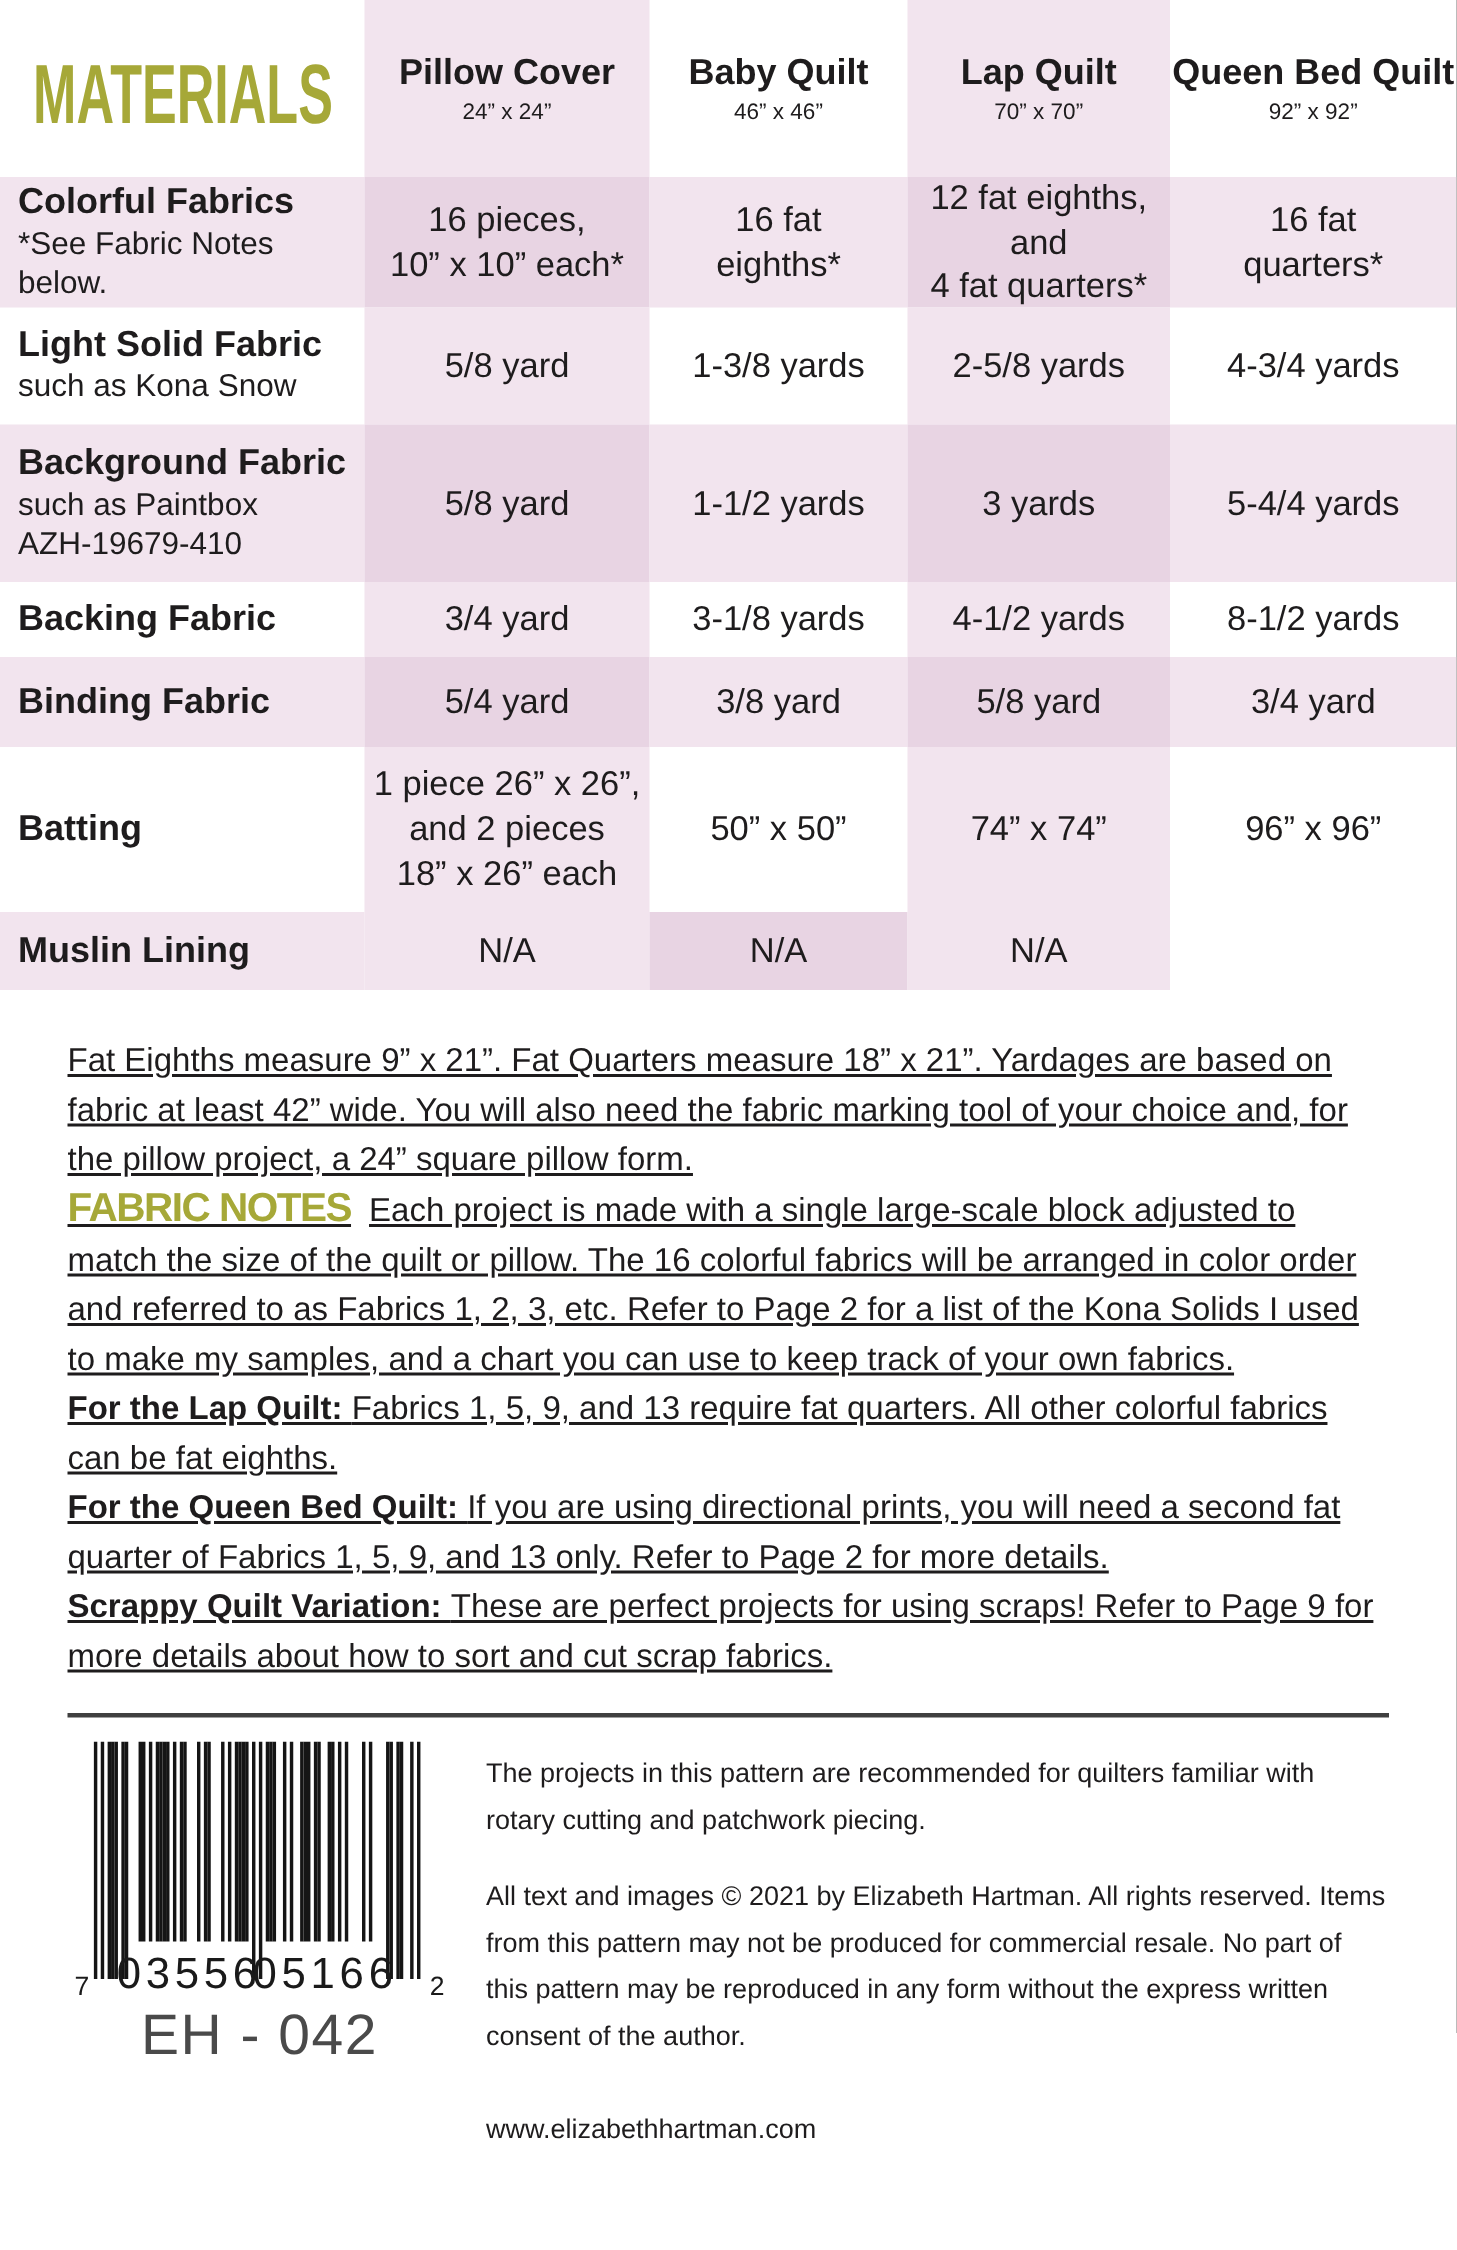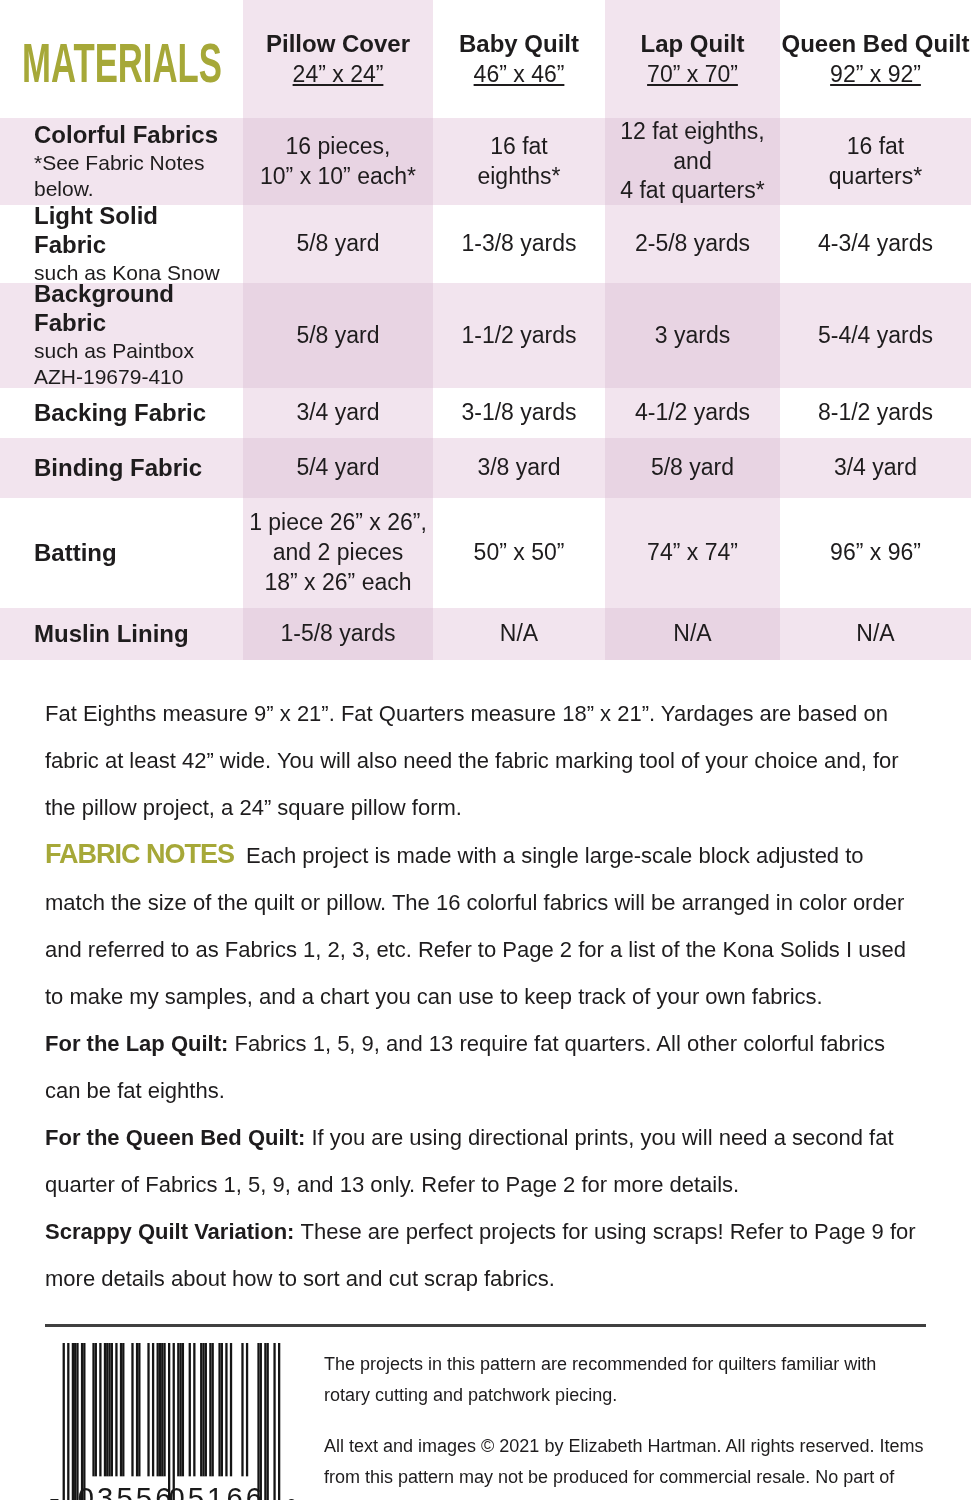--- a/index.html
+++ b/index.html
@@ -21,35 +21,35 @@
   }
   .hcell{display:flex;}
   .hcell.tint{background:var(--tint);}
   .title-cell{align-items:flex-start;padding:30px 0 0 22px;}
   .materials-title{
     margin:0;font-size:56px;font-weight:bold;color:var(--accent);
     transform:scaleX(0.62);transform-origin:0 50%;white-space:nowrap;letter-spacing:0;
   }
   .th{flex-direction:column;align-items:center;justify-content:center;gap:3px;text-align:center;}
   .th-name{font-weight:bold;font-size:24px;}
-  .th-size{font-size:23px;text-decoration:underline;}
+  .th-size{font-size:15px;}
   .cell{
     display:flex;align-items:center;justify-content:center;text-align:center;
     font-size:23px;line-height:1.3;white-space:pre-line;padding:2px 6px;
   }
   .cell.tint{background:var(--tint);}
   .cell.both{background:var(--both);}
   .label-cell{
     flex-direction:column;align-items:flex-start;justify-content:center;text-align:left;
-    padding-left:34px;padding-right:8px;white-space:normal;
+    padding-left:12px;padding-right:8px;white-space:normal;
   }
   .row-label{font-weight:bold;font-size:24px;line-height:1.2;}
   .row-note{font-size:21px;line-height:1.25;white-space:pre-line;}
   
-  .copy{margin:30px 45px 0 45px;font-size:22px;line-height:47px;}
+  .copy{margin:30px 45px 0 45px;font-size:22px;line-height:33px;text-decoration:underline;}
   .copy p{margin:0;}
   .fabric-notes{margin-top:28px;}
   .fn-label{
     color:var(--accent);font-weight:bold;font-size:27px;letter-spacing:-1px;
     margin-right:12px;
   }
   .lead-para{margin-top:20px;}
   .lead{font-weight:bold;}
   
   .divider{margin:22px 45px 0 45px;border:none;border-top:3px solid #404040;height:0;}
@@ -137,21 +137,20 @@
       </div>
       <div class="cell tint">1 piece 26” x 26”,
 and 2 pieces
 18” x 26” each</div>
       <div class="cell">50” x 50”</div>
       <div class="cell tint">74” x 74”</div>
       <div class="cell">96” x 96”</div>
       <div class="cell label-cell tint">
         <div class="row-label">Muslin Lining</div>
       </div>
-      <div class="cell both">1-5/8 yards</div>
       <div class="cell tint">N/A</div>
       <div class="cell both">N/A</div>
       <div class="cell tint">N/A</div>
     </div>
 
   <div class="copy">
     <p>Fat Eighths measure 9” x 21”. Fat Quarters measure 18” x 21”. Yardages are based on fabric at least 42” wide. You will also need the fabric marking tool of your choice and, for the pillow project, a 24” square pillow form.</p>
     <p class="fabric-notes">
       <span class="fn-label">FABRIC NOTES</span><span>Each project is made with a single large-scale block adjusted to match the size of the quilt or pillow. The 16 colorful fabrics will be arranged in color order and referred to as Fabrics 1, 2, 3, etc. Refer to Page 2 for a list of the Kona Solids I used to make my samples, and a chart you can use to keep track of your own fabrics.</span>
     </p>

